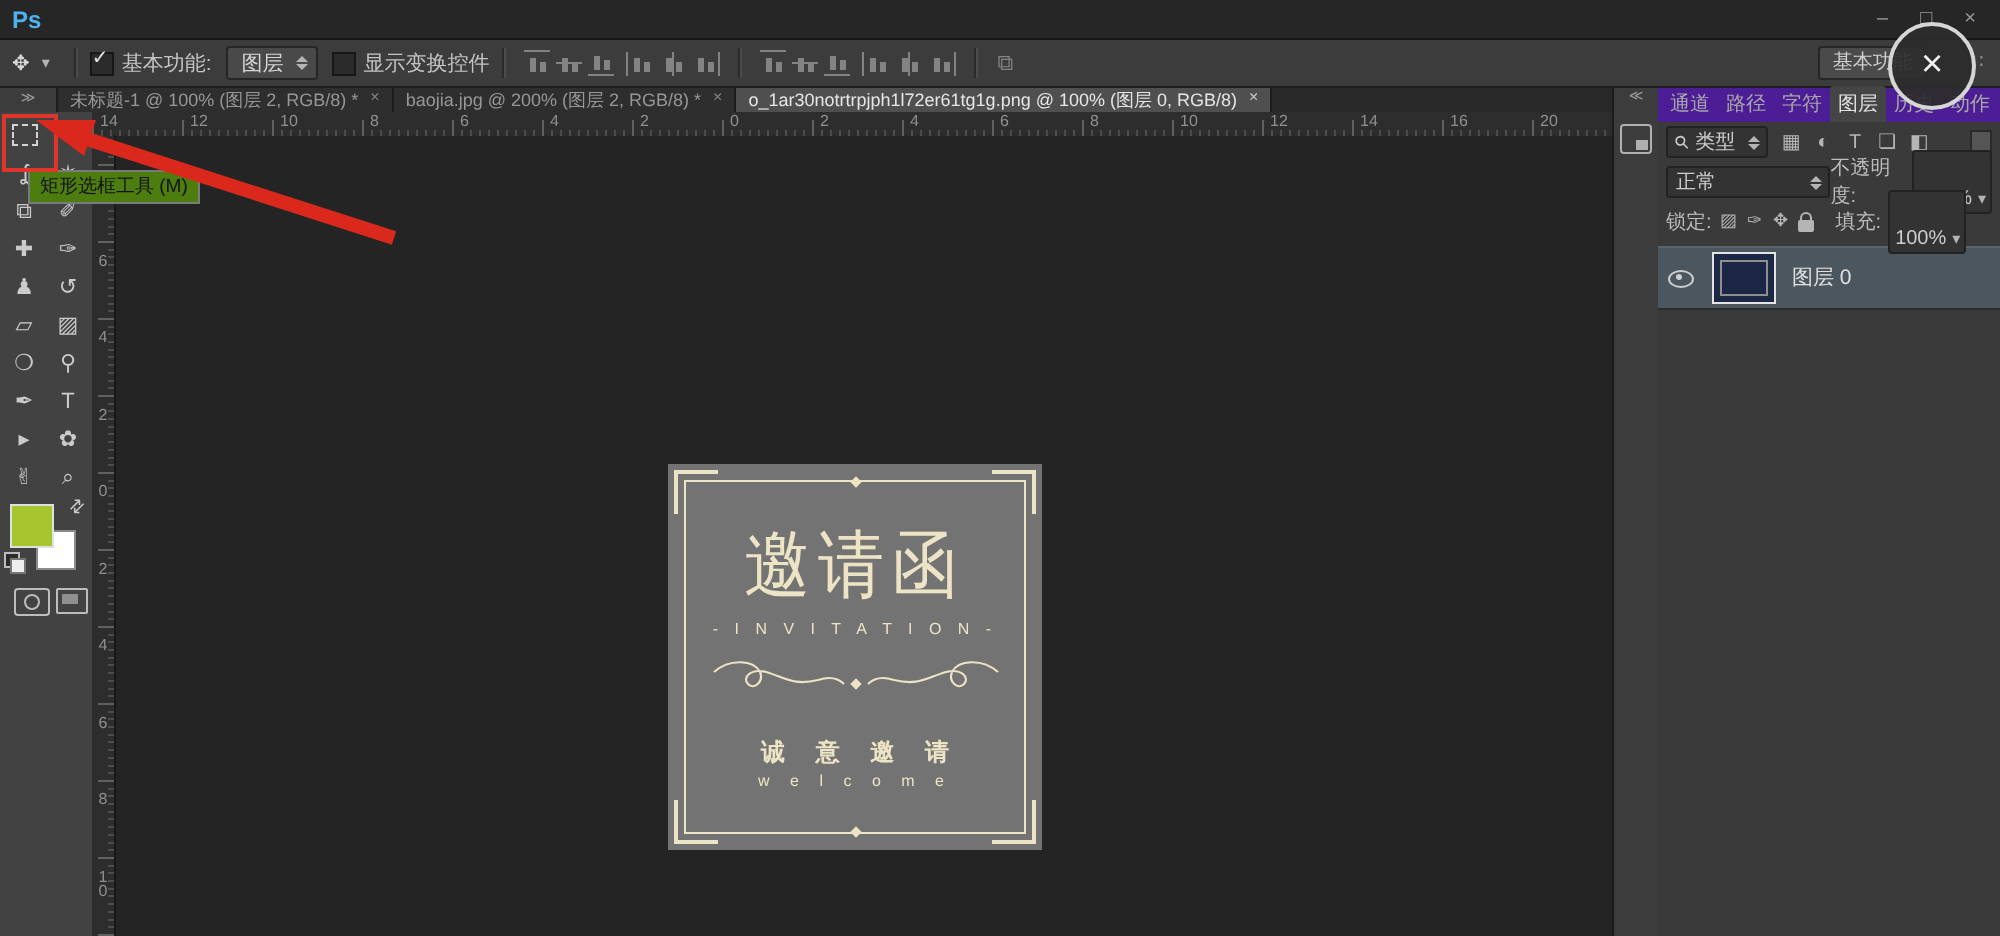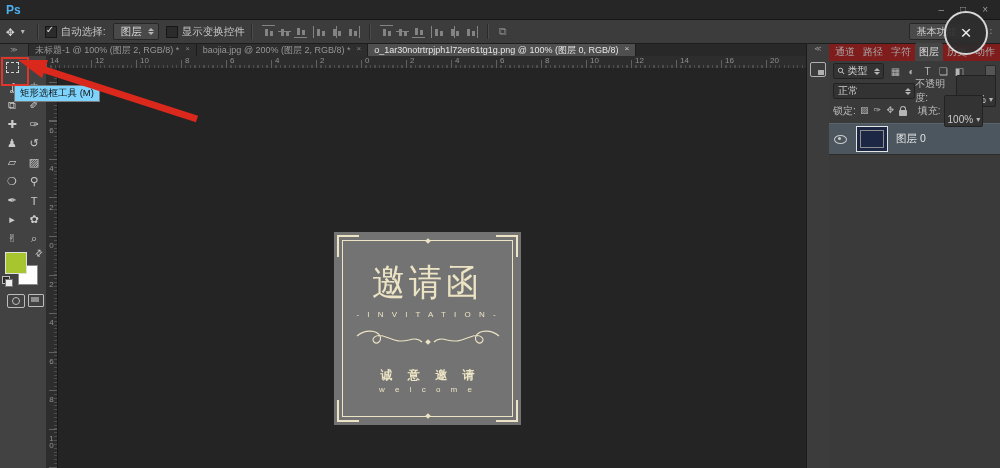--- a/index.html
+++ b/index.html
@@ -94,21 +94,21 @@
   .card-sub{margin-top:7px;font-size:8px;letter-spacing:3px}
   .card-flourish{margin-top:8px}
   .card-line1{margin-top:12px;font-size:12px;font-weight:bold;letter-spacing:6px;text-indent:6px}
   .card-line2{margin-top:1px;font-size:8px;letter-spacing:4px}
   
   .dock-strip{position:absolute;left:806px;top:44px;width:22px;bottom:0;background:#3c3c3c;border-left:1px solid #1b1b1b;border-right:1px solid #2b2b2b}
   .dock-strip .collapse{display:block;text-align:center;color:#9a9a9a;font-size:7px;line-height:10px}
   .dock-strip .panel-ico{display:block;margin:8px auto 0;width:14px;height:13px;border:1px solid #b0b0b0;border-radius:2px;position:relative}
   .dock-strip .panel-ico::after{content:'';position:absolute;right:1px;bottom:1px;width:6px;height:5px;background:#b0b0b0}
   .dock{position:absolute;left:829px;top:44px;right:0;bottom:0;background:#3a3a3a;font-size:10px;color:#bcbcbc}
-  .panel-tabs{display:flex;align-items:flex-end;height:17px;background:#7f1d1d;padding:0 2px}
+  .panel-tabs{display:flex;align-items:flex-end;height:17px;background:#4c1d95;padding:0 2px}
   .panel-tab{padding:2px 4px;white-space:nowrap;color:#a8a8a8}
   .panel-tab.active{background:#454545;color:#e2e2e2;border-radius:2px 2px 0 0}
   .panel-menu{margin-left:auto;color:#a8a8a8;font-size:9px;padding:0 3px}
   .dock-row{display:flex;align-items:center;padding:0 4px;height:20px}
   .mini-select{display:flex;align-items:center;background:#333;border:1px solid #222;border-radius:2px;height:14px;padding:0 3px 0 4px;color:#cdcdcd}
   .mag{display:inline-block;transform:rotate(-45deg);font-size:9px;margin-right:3px}
   .ficon{width:16px;text-align:center;color:#b5b5b5;font-size:10px}
   .fend{margin-left:auto;width:9px;height:11px;background:#555;border:1px solid #2a2a2a;border-radius:1px}
   .vbox{display:flex;align-items:center;background:#333;border:1px solid #222;border-radius:2px;height:14px;padding:16px 2px 0 3px;color:#cdcdcd}
   .lk{width:13px;text-align:center;color:#b5b5b5;font-size:9px;position:relative}
@@ -118,21 +118,21 @@
   .layer-row{display:flex;align-items:center;height:30px;background:#4c565e;border-top:1px solid #5a646c;border-bottom:1px solid #2c2c2c;margin-top:2px}
   .eye-wrap{width:22px;display:flex;justify-content:center;flex:none}
   .eye{width:11px;height:7px;border:1px solid #cdcdcd;border-radius:50%;position:relative}
   .eye::after{content:'';position:absolute;left:3px;top:1px;width:3px;height:3px;border-radius:50%;background:#cdcdcd}
   .thumb{width:30px;height:24px;background:#1c2645;border:1px solid #e4e4e4;margin:0 8px 0 5px;flex:none;position:relative}
   .thumb::after{content:'';position:absolute;inset:3px;border:1px solid rgba(236,228,196,.55)}
   .layer-name{font-size:10.5px;color:#e0e0e0}
   
   .red-box{position:absolute;left:1px;top:57px;width:24px;height:25px;border:2px solid #e0352b;z-index:50}
   .anno-arrow{position:absolute;left:0;top:0;width:1000px;height:468px;z-index:60;pointer-events:none}
-  .tooltip{position:absolute;left:14px;top:85px;background:#7dd3fc;border:1px solid #7a7a7a;color:#131313;
+  .tooltip{position:absolute;left:14px;top:85px;background:#4d7c0f;border:1px solid #7a7a7a;color:#131313;
            font-size:9.5px;padding:1px 5px;white-space:nowrap;z-index:40}
   .circle-x{position:absolute;left:944px;top:11px;width:40px;height:40px;border:2px solid #d6d6d6;border-radius:50%;
             background:rgba(44,44,44,.92);z-index:70;display:flex;align-items:center;justify-content:center;
             color:#efefef;font-size:19px;font-weight:300}
 </style>
 </head>
 <body>
 
 <div class="menubar" data-name="menu-bar">
   <span class="ps-logo" data-name="photoshop-logo">Ps</span>
@@ -143,21 +143,21 @@
   </div>
 </div>
 
 <div class="optionsbar" data-name="options-bar">
   <span class="tool-preset" data-name="current-tool-preset">
     <span data-name="move-tool-icon">✥</span>
     <span class="arrow-dn" data-name="chevron-down-icon">▾</span>
   </span>
   <span class="vsep" data-name="separator"></span>
   <span class="checkbox" data-name="auto-select-checkbox" data-checked="true"></span>
-  <span data-name="auto-select-label">自动选择:</span>
+  <span data-name="auto-select-label">基本功能:</span>
   <span class="select" data-name="auto-select-target-dropdown">
     <span data-name="auto-select-target-value">图层</span>
     <span class="spin" data-name="updown-arrows-icon">
         <i class="up"></i>
         <i class="dn"></i>
       </span>
   </span>
   <span class="checkbox" data-name="show-transform-checkbox" data-checked="false"></span>
   <span data-name="show-transform-label">显示变换控件</span>
   <span class="vsep" data-name="separator"></span>

